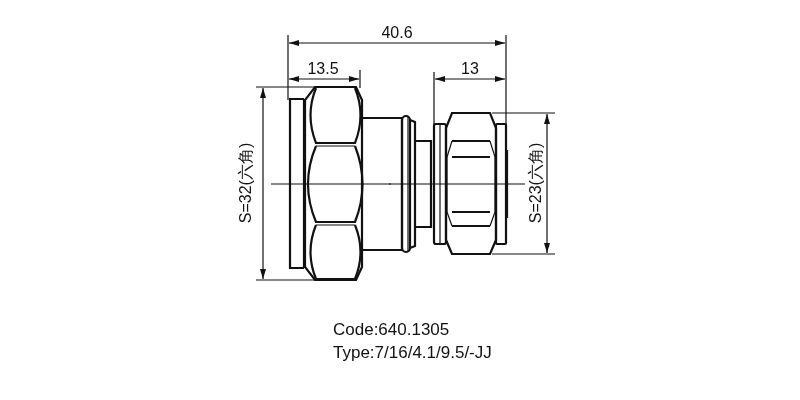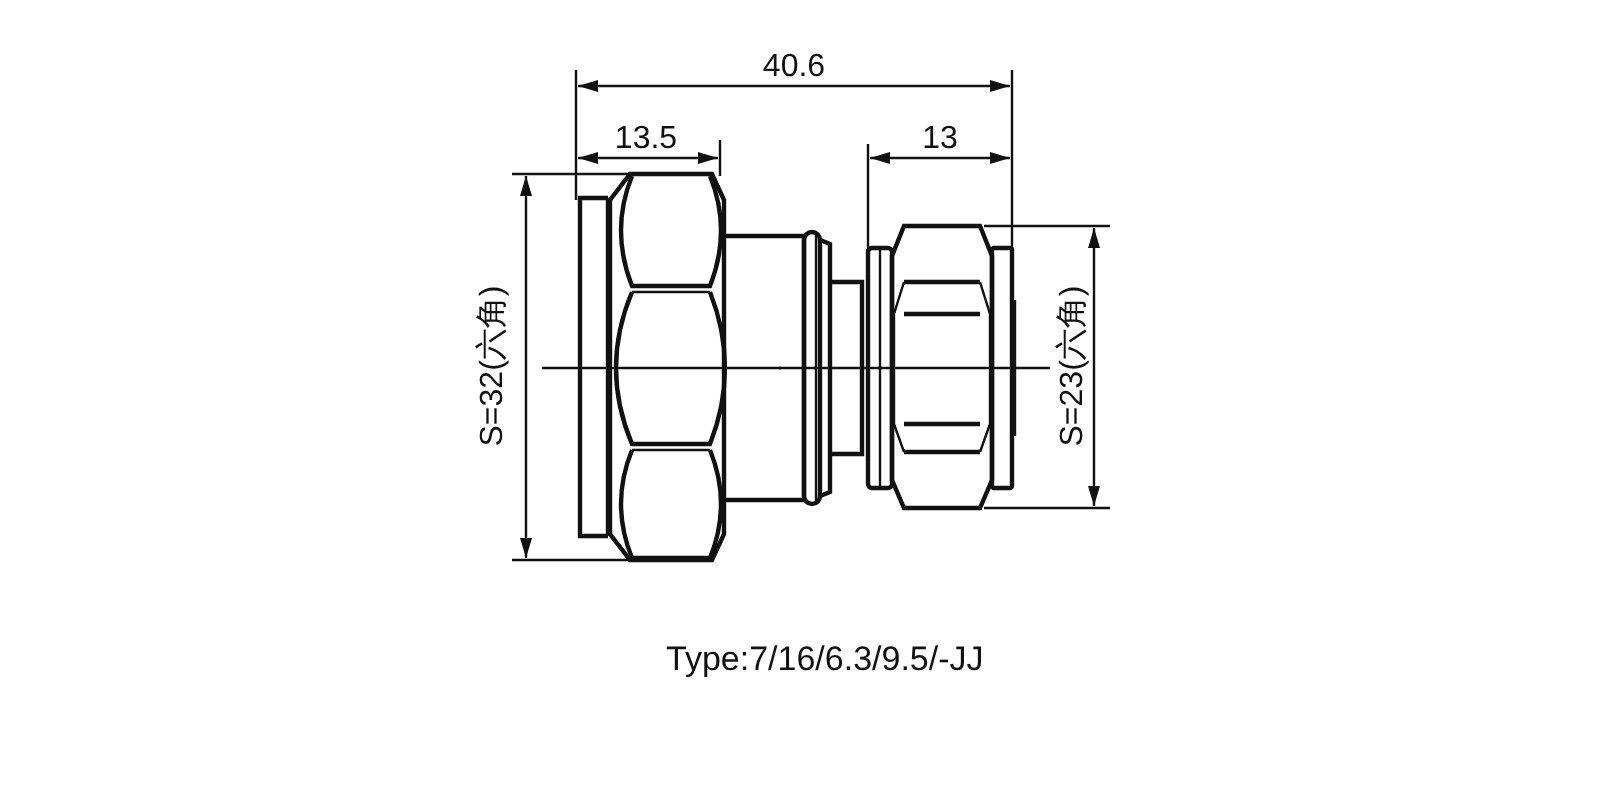--- a/index.html
+++ b/index.html
@@ -91,14 +91,15 @@
     <line class="thick" x1="452" y1="212" x2="490" y2="212"></line>
     <line class="thick" x1="452" y1="226" x2="490" y2="226"></line>
     <path class="ln" d="M452,141 L447,157 L447,212 L452,226"></path>
     <path class="ln" d="M490,141 L495,157 L495,212 L490,226"></path>
     <rect class="thick" x="496" y="124" width="10" height="120" rx="1"></rect>
     <line class="thick" x1="507" y1="150" x2="507" y2="218"></line>
   </g>
 </svg>
 
 <div class="caption">
-  <div>Type:7/16/6.3/9.5/-JJ</div>
+  <div>Code:640.1305</div>
+  <div>Type:7/16/4.1/9.5/-JJ</div>
 </div>
 
 </body></html>

